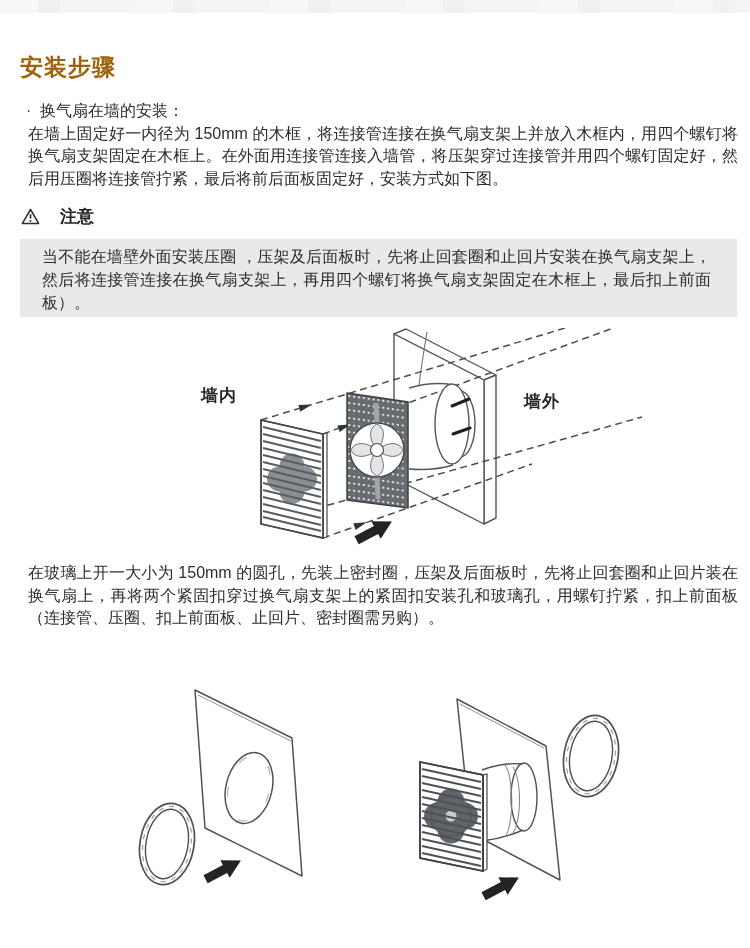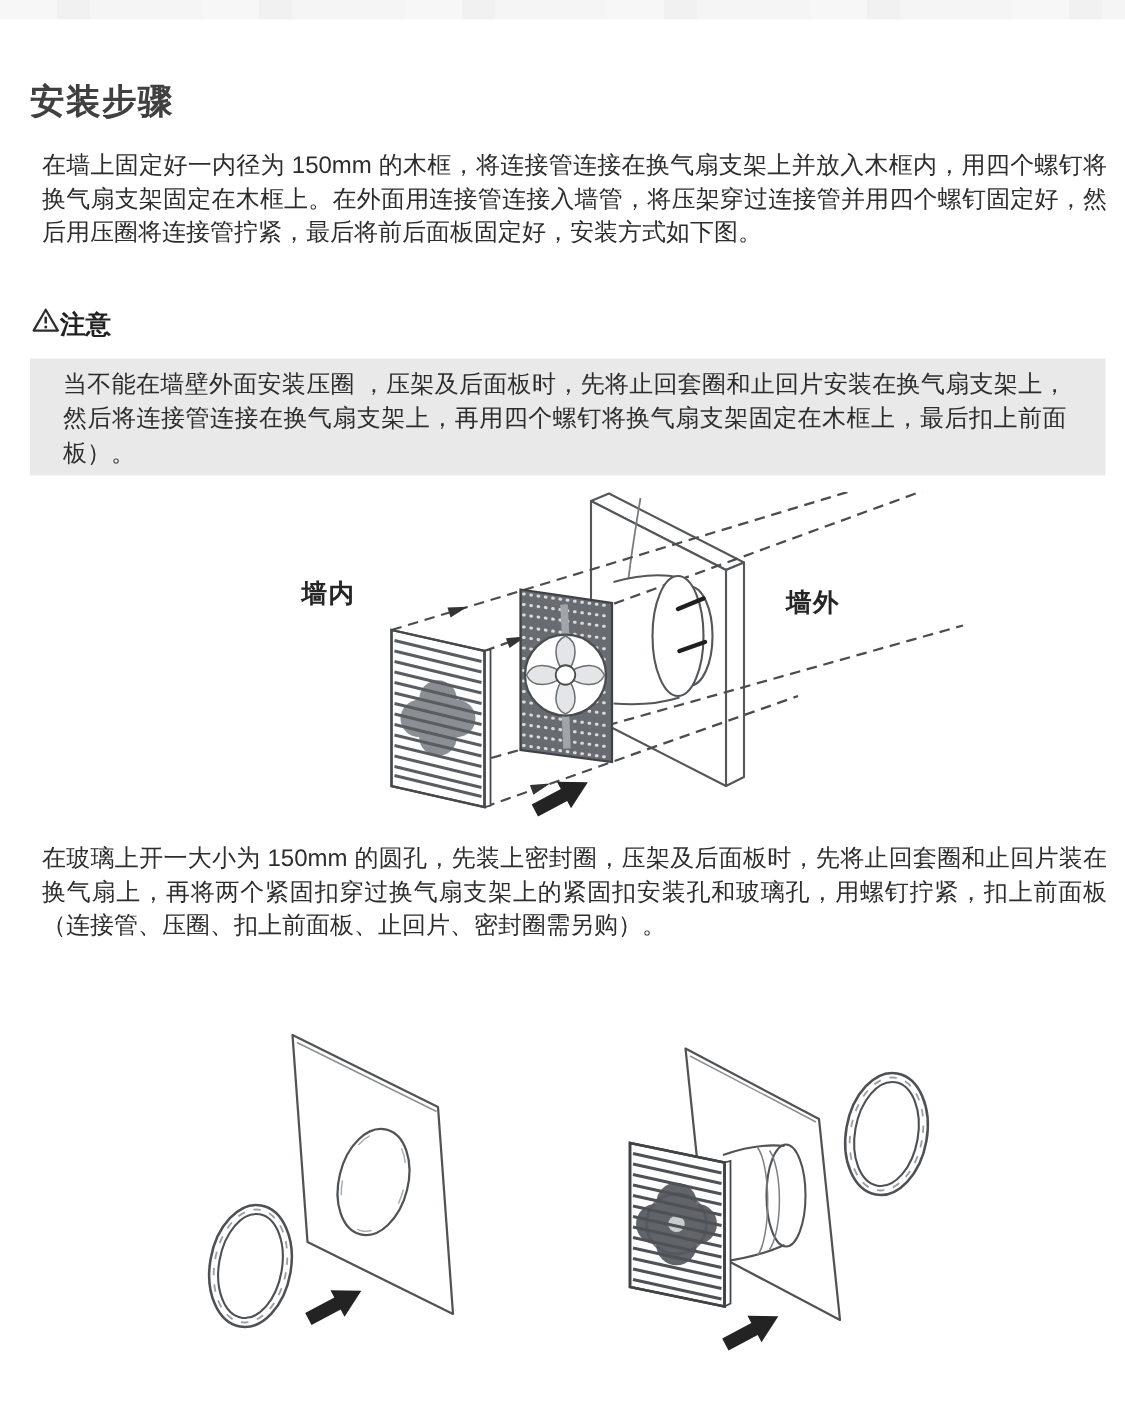--- a/index.html
+++ b/index.html
@@ -1,45 +1,48 @@
 <!DOCTYPE html>
 <html><head>
 <meta charset="utf-8">
 <style>
   html,body{margin:0;padding:0;background:#ffffff;}
   body{width:750px;height:948px;position:relative;font-family:"Liberation Sans",sans-serif;color:#2d2d2d;overflow:hidden;}
   .page{position:absolute;inset:0;background:#fff;}
   .top-strip{position:absolute;top:0;left:0;width:750px;height:13px;
     background:repeating-linear-gradient(90deg,#f7f7f7 0 38px,#f1f1f1 38px 60px,#f5f5f5 60px 135px);}
-  .page-title{position:absolute;top:52px;left:20px;font-size:23px;font-weight:700;color:#404040;letter-spacing:1px;}
+  .page-title{position:absolute;top:52px;left:20px;font-size:23px;font-weight:700;color:#a16207;letter-spacing:1px;}
   .para{position:absolute;left:26px;width:712px;font-size:16px;line-height:22.6px;color:#2d2d2d;}
   .para-head{white-space:nowrap;}
   .bullet{display:inline-block;width:14px;color:#444;}
   .para-body{margin-left:2px;text-align:justify;text-justify:inter-character;}
-  .caution-head{position:absolute;top:205px;left:21px;display:flex;gap:0;font-size:17px;font-weight:700;color:#222;}
+  .caution-head{position:absolute;top:205px;left:21px;display:flex;align-items:center;gap:20px;font-size:17px;font-weight:700;color:#222;}
   .caution-box{position:absolute;top:239px;left:20px;width:717px;height:78px;background:#e9e9e9;box-sizing:border-box;
     padding:6px 26px 0 22px;font-size:16px;line-height:23px;text-align:justify;text-justify:inter-character;color:#2c2c2c;}
   .diagram{position:absolute;left:0;width:750px;}
   #diagram-wall{top:328px;height:230px;padding-left:20px;}
   #diagram-window{top:678px;height:270px;}
   .diag-label{position:absolute;font-size:17px;font-weight:600;color:#262626;letter-spacing:1px;}
   #label-inside{left:201px;top:56px;}
   #label-outside{left:524px;top:62px;text-align:right;}
   svg{display:block;}
 </style>
 </head>
 <body>
 
 <div class="page">
 
   <div class="top-strip"></div>
 
   <div class="page-title">安装步骤</div>
 
   <div class="para" style="top:100px">
+    <div class="para-head">
+      <span class="bullet">·</span><span>换气扇在墙的安装：</span>
+    </div>
     <div class="para-body">在墙上固定好一内径为 150mm 的木框，将连接管连接在换气扇支架上并放入木框内，用四个螺钉将换气扇支架固定在木框上。在外面用连接管连接入墙管，将压架穿过连接管并用四个螺钉固定好，然后用压圈将连接管拧紧，最后将前后面板固定好，安装方式如下图。</div>
   </div>
 
   <div class="caution-head">
     <svg width="19" height="17" viewBox="0 0 19 17">
       <path d="M9.5 1.5 L17.6 15.4 H1.4 Z" fill="none" stroke="#2e2e2e" stroke-width="1.5" stroke-linejoin="round"></path>
       <line x1="9.5" y1="6.2" x2="9.5" y2="10.6" stroke="#2e2e2e" stroke-width="1.7"></line>
       <circle cx="9.5" cy="13" r="1" fill="#2e2e2e"></circle>
     </svg>
     <span>注意</span>

